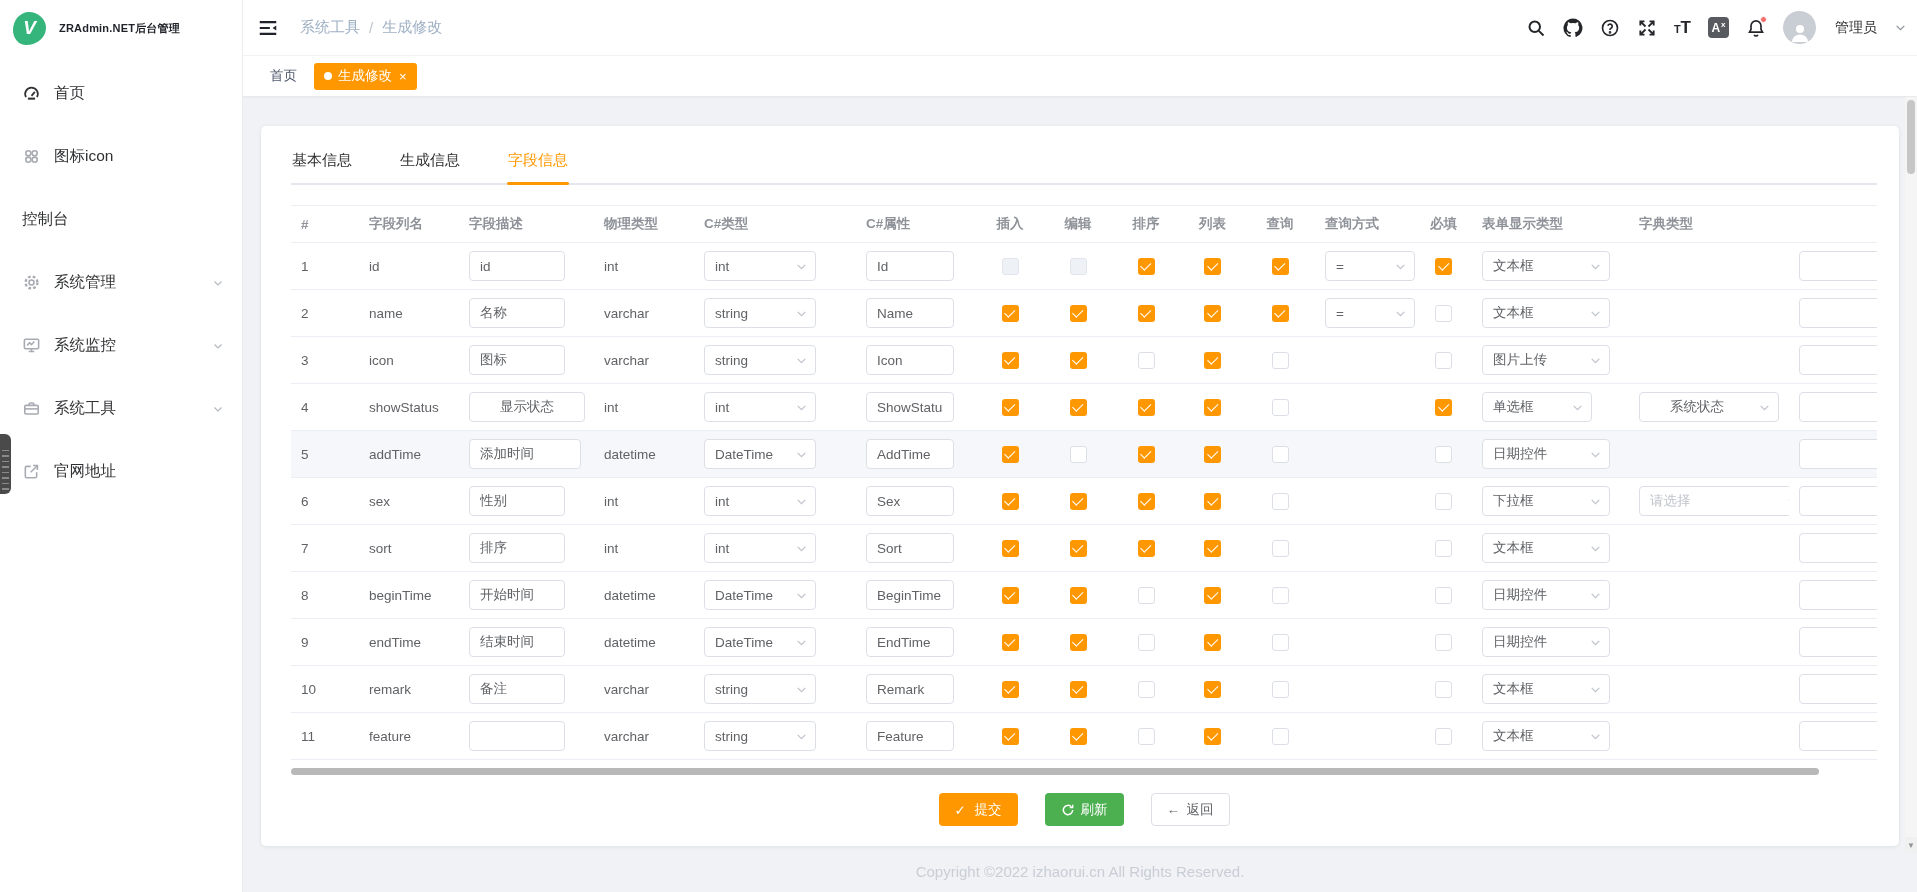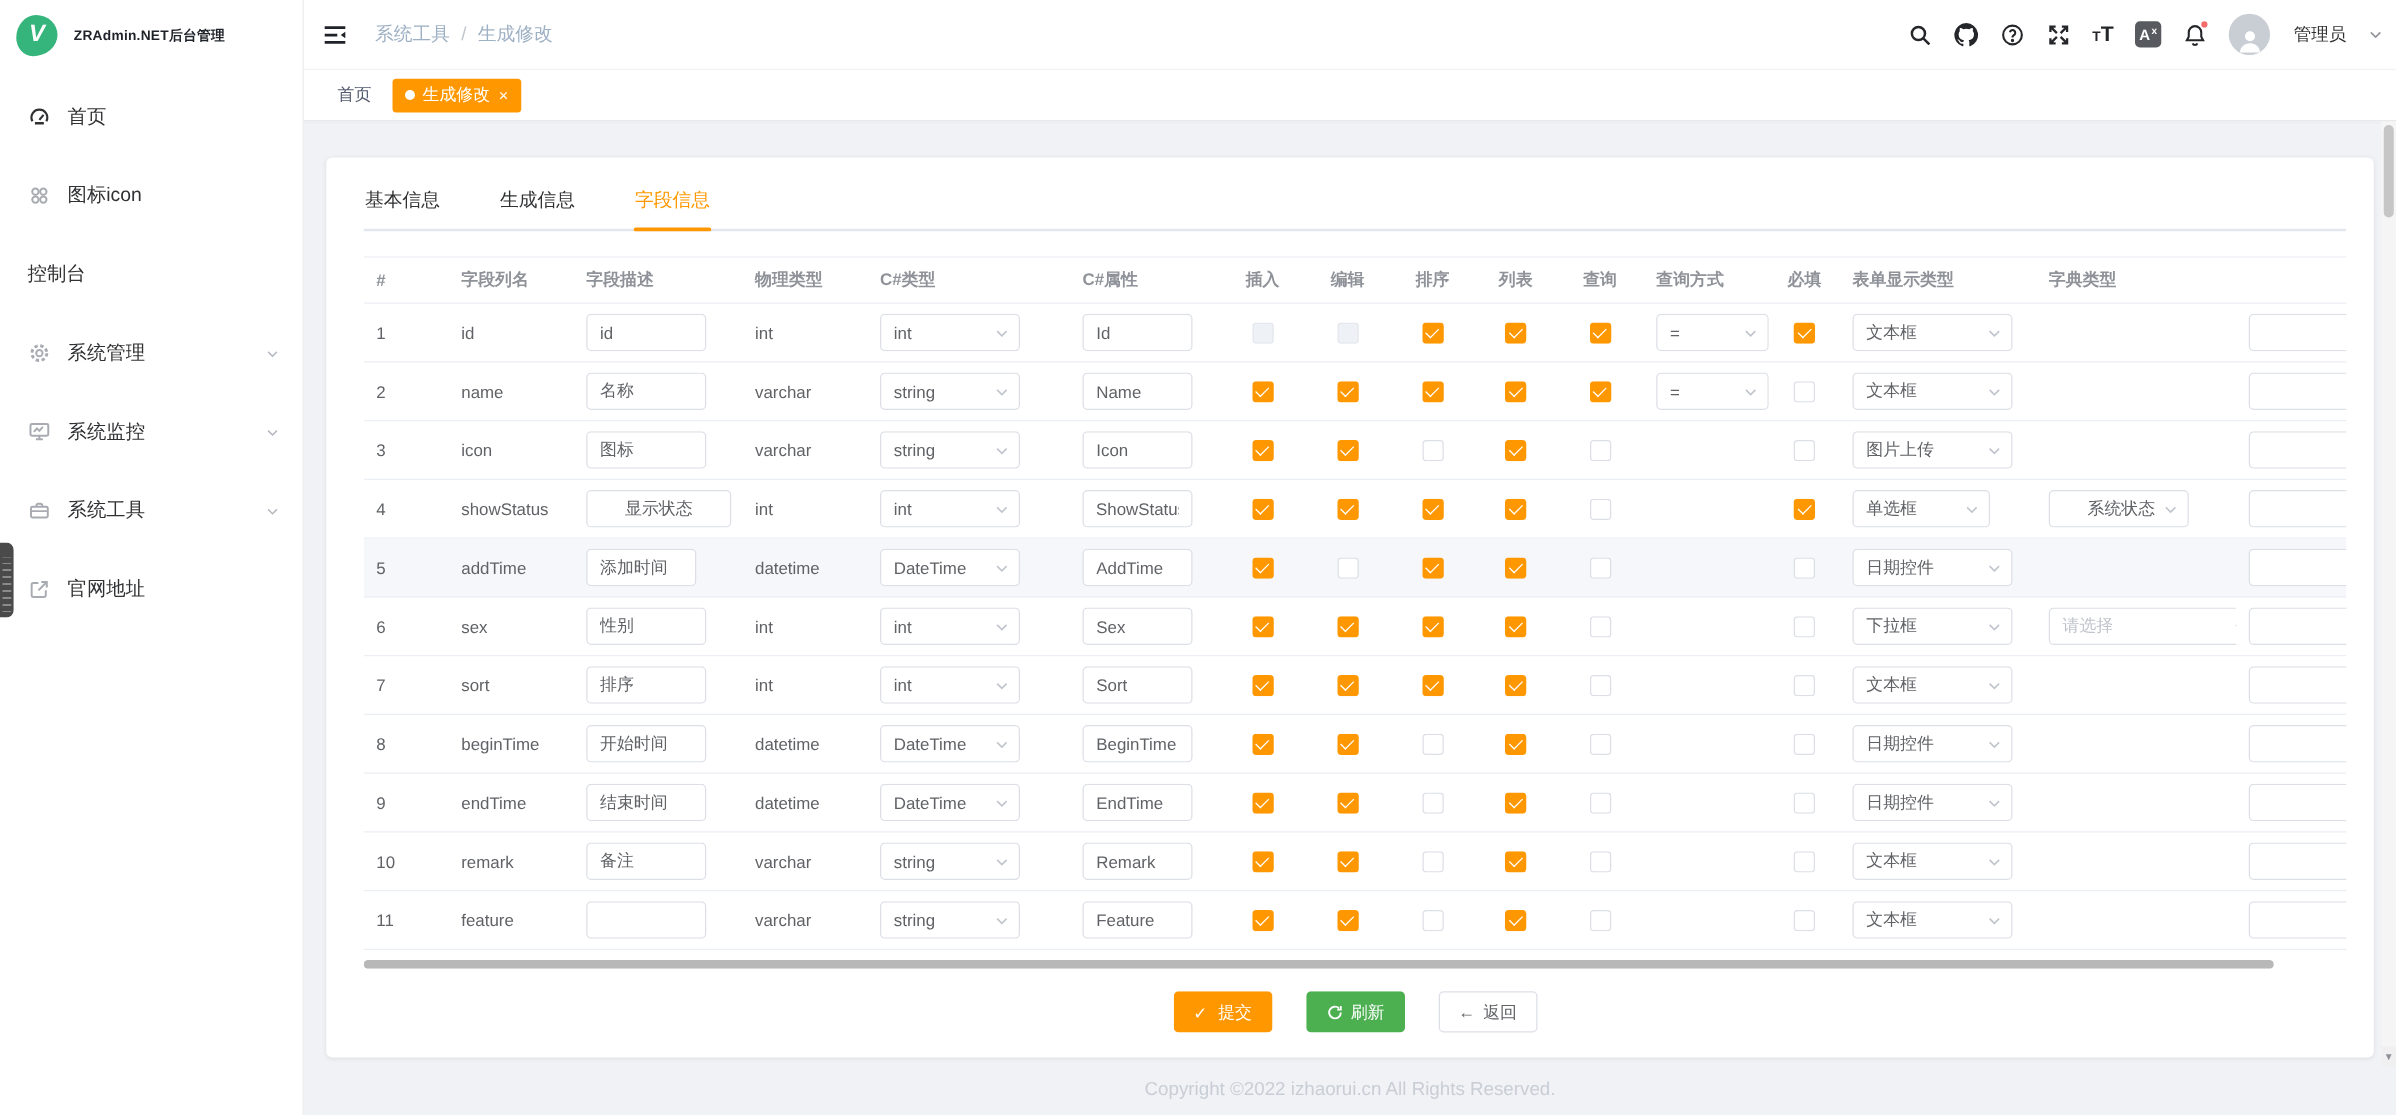--- a/index.html
+++ b/index.html
@@ -481,34 +481,34 @@
                   <div class="cb on"></div>
                 </div>
                 <div class="cell"><div class="sel" style="width: 110px;">
                     <span class="">单选框</span>
                     <span class="chev">
                       <svg viewBox="0 0 24 24" fill="none" stroke="currentColor" stroke-width="2.4">
                         <path d="M5 9l7 7 7-7"></path>
                       </svg>
                     </span>
                   </div></div>
-                <div class="cell"><div class="sel" style="width: 112px; padding-left: 30px;">
+                <div class="cell"><div class="sel" style="width: 140px; padding-left: 30px;">
                     <span class="">系统状态</span>
                     <span class="chev">
                       <svg viewBox="0 0 24 24" fill="none" stroke="currentColor" stroke-width="2.4">
                         <path d="M5 9l7 7 7-7"></path>
                       </svg>
                     </span>
                   </div></div>
                 <div class="cell"><input class="inp" style="width: 110px;"></div>
               </div>
               <div class="trow hl">
                 <div class="cell">5</div>
                 <div class="cell">addTime</div>
-                <div class="cell"><input class="inp" value="添加时间" style="width: 88px;"></div>
+                <div class="cell"><input class="inp" value="添加时间" style="width: 112px;"></div>
                 <div class="cell">datetime</div>
                 <div class="cell"><div class="sel" style="width: 112px;">
                     <span class="">DateTime</span>
                     <span class="chev">
                       <svg viewBox="0 0 24 24" fill="none" stroke="currentColor" stroke-width="2.4">
                         <path d="M5 9l7 7 7-7"></path>
                       </svg>
                     </span>
                   </div></div>
                 <div class="cell"><input class="inp" value="AddTime" style="width: 88px;"></div>

